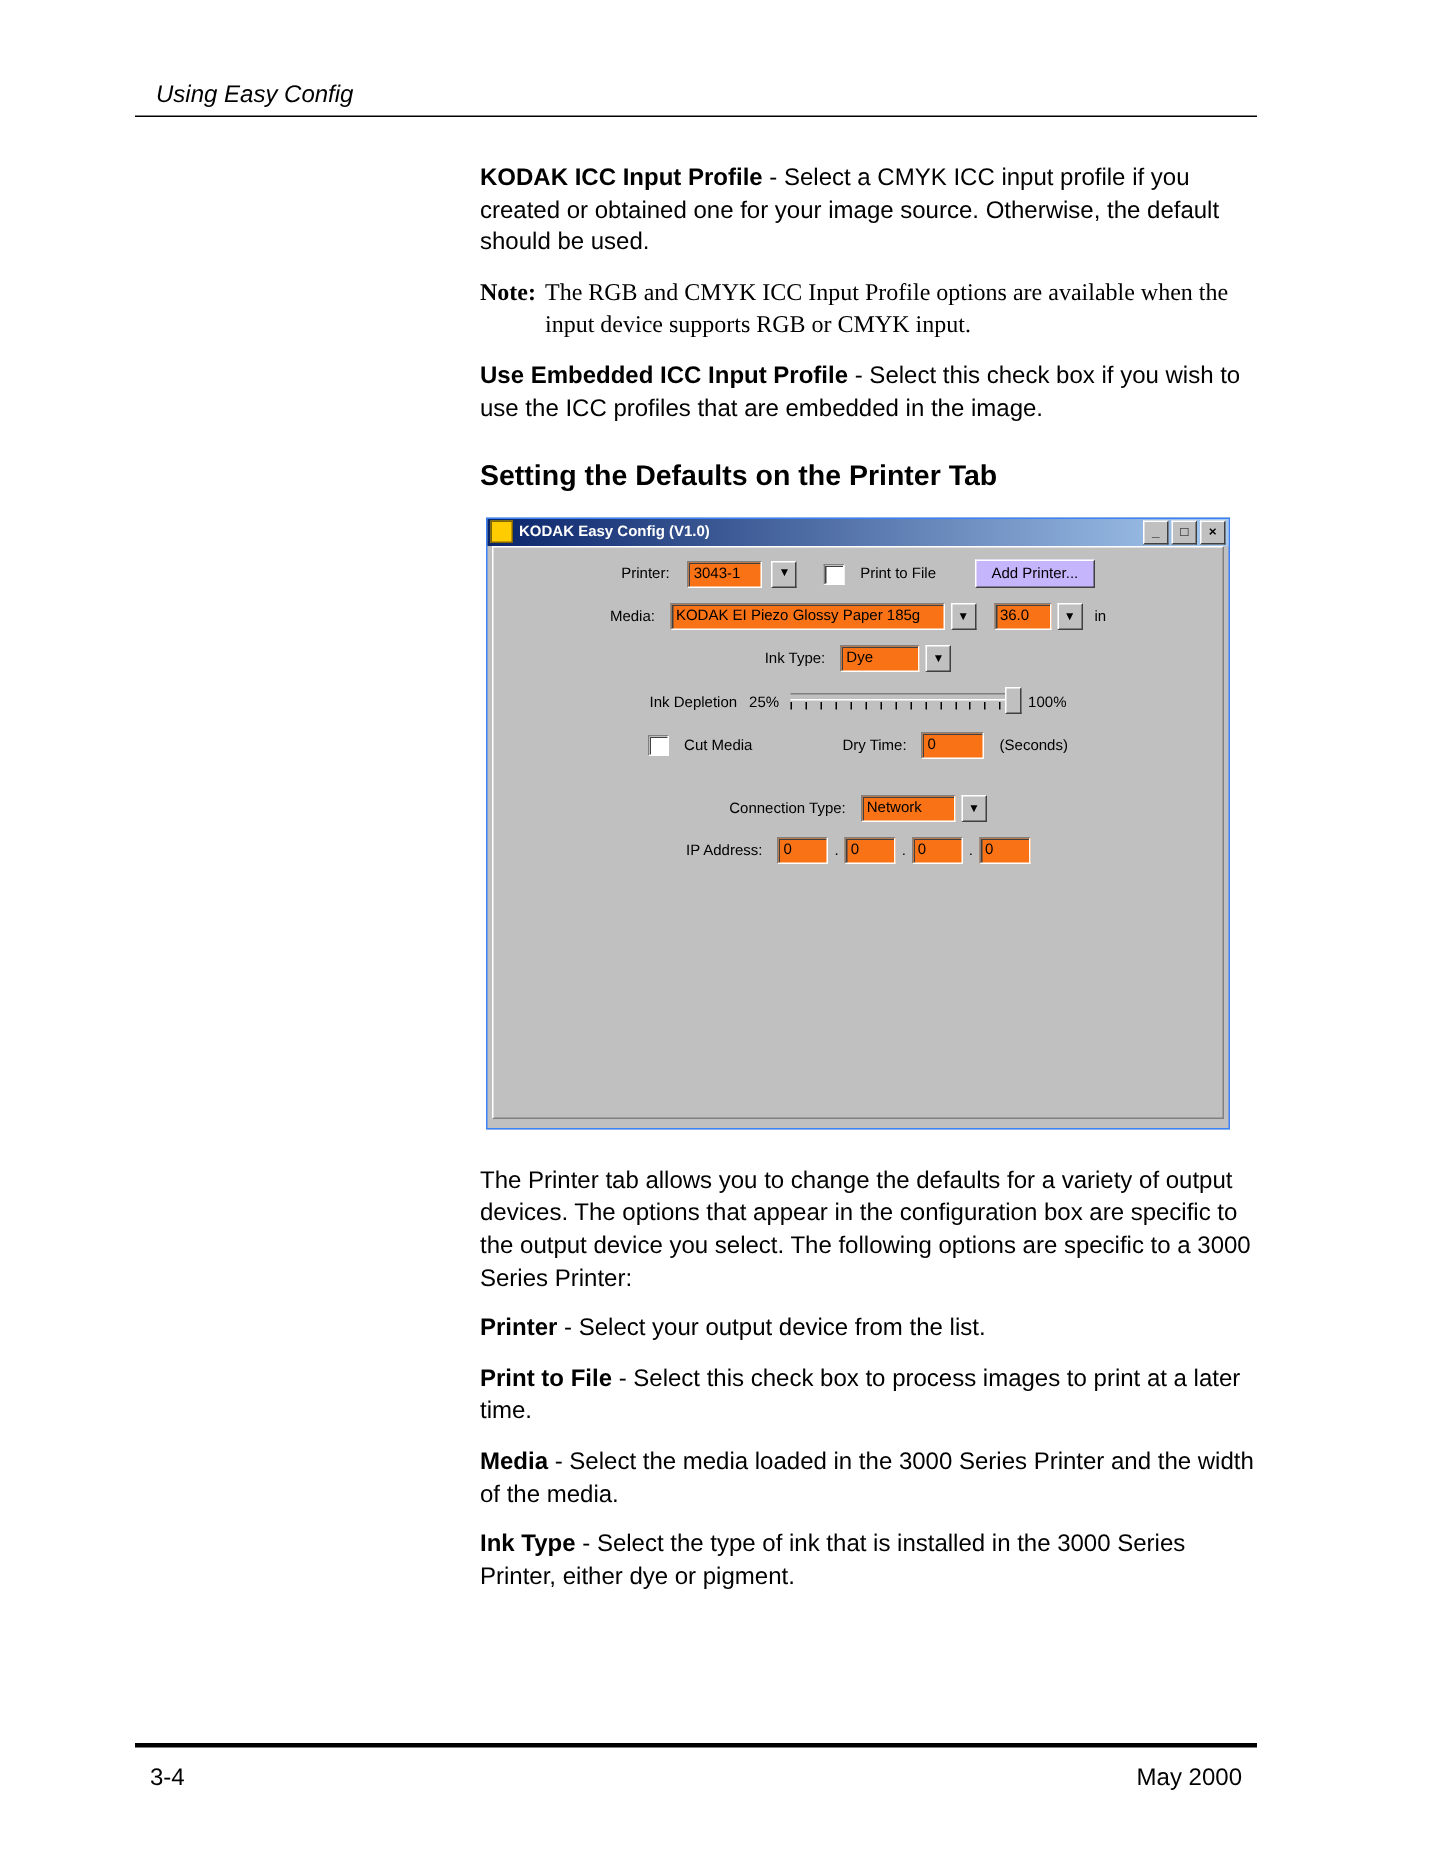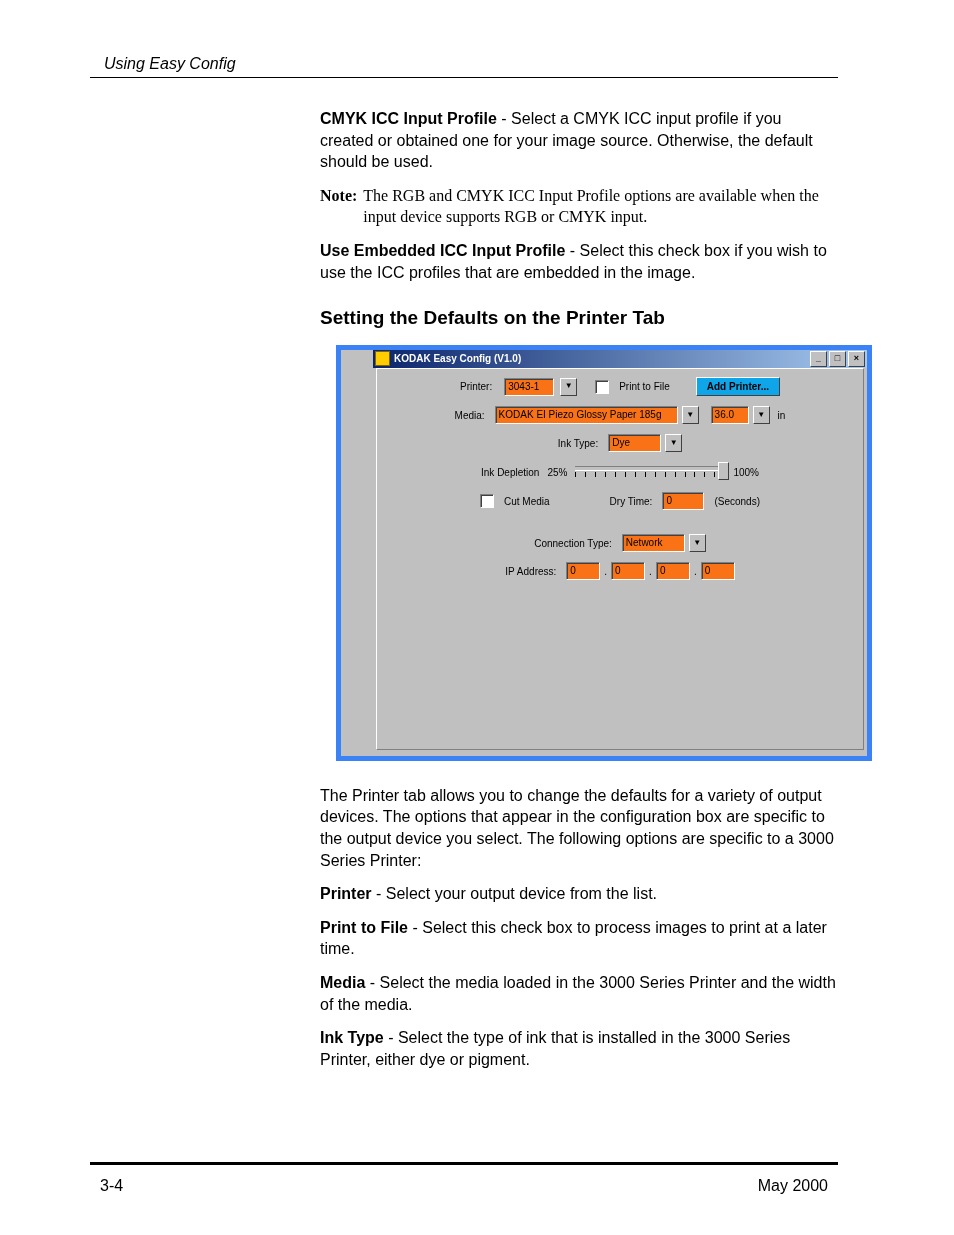--- a/index.html
+++ b/index.html
@@ -40,27 +40,26 @@
   .note-row .txt { margin-left: 6px; }
   h2.section {
     font-size: 19px;
     font-weight: bold;
     margin: 22px 0 14px 0;
   }
 
   
   .win {
     width: 494px;
-    margin: 0 0 24px 16px;
-    border: 5px solid #3b82f6;
+    margin: 0 0 24px 4px;
+    border: 1px solid #3b82f6;
     background: #c0c0c0;
     font-family: "MS Sans Serif", Tahoma, Arial, sans-serif;
     font-size: 10px;
     color: #000;
-    padding-left: 32px;
   }
   .titlebar {
     height: 18px;
     background: linear-gradient(to right, #0a246a, #a6caf0);
     color:#fff;
     display:flex;
     align-items:center;
     justify-content: space-between;
     padding: 0 2px;
   }
@@ -121,24 +120,23 @@
     display:inline-flex; align-items:center; justify-content:center;
     font-size:8px;
   }
   .chk {
     width:12px; height:12px; background:#fff;
     border:1px solid #808080; border-right-color:#fff; border-bottom-color:#fff;
     box-shadow: inset 1px 1px 0 #404040;
     display:inline-block; vertical-align:middle;
   }
   .btn3d {
-    background:#0ea5e9;
+    background:#c4b5fd;
     border:1px solid #fff; border-right-color:#404040; border-bottom-color:#404040;
     padding: 2px 10px;
-    font-weight: bold;
   }
   .slider {
     position:relative; width:150px; height:20px;
   }
   .slider .track { position:absolute; top:4px; left:0; right:0; height:3px;
     border-top:1px solid #808080; border-bottom:1px solid #fff; background:#c0c0c0;}
   .slider .ticks { position:absolute; top:10px; left:0; right:0; height:6px;
     display:flex; justify-content:space-between;}
   .slider .ticks span{ width:1px; height:5px; background:#000; display:block;}
   .slider .thumb { position:absolute; top:0; right:-4px; width:9px; height:16px;
@@ -161,21 +159,21 @@
 <div class="page">
 
   <div class="header-row">
     <span>Using Easy Config</span>
     <span></span>
   </div>
   <hr class="header-rule">
 
   <div class="body-col">
     <p>
-      <b>CMYK ICC Input Profile</b><span> - Select a CMYK ICC input profile if you created or obtained one for your image source. Otherwise, the default should be used.</span>
+      <b>KODAK ICC Input Profile</b><span> - Select a CMYK ICC input profile if you created or obtained one for your image source. Otherwise, the default should be used.</span>
     </p>
 
     <div class="note-row">
       <span class="lbl">Note:</span>
       <span class="txt">The RGB and CMYK ICC Input Profile options are available when the input device supports RGB or CMYK input.</span>
     </div>
 
     <p>
       <b>Use Embedded ICC Input Profile</b><span> - Select this check box if you wish to use the ICC profiles that are embedded in the image.</span>
     </p>

